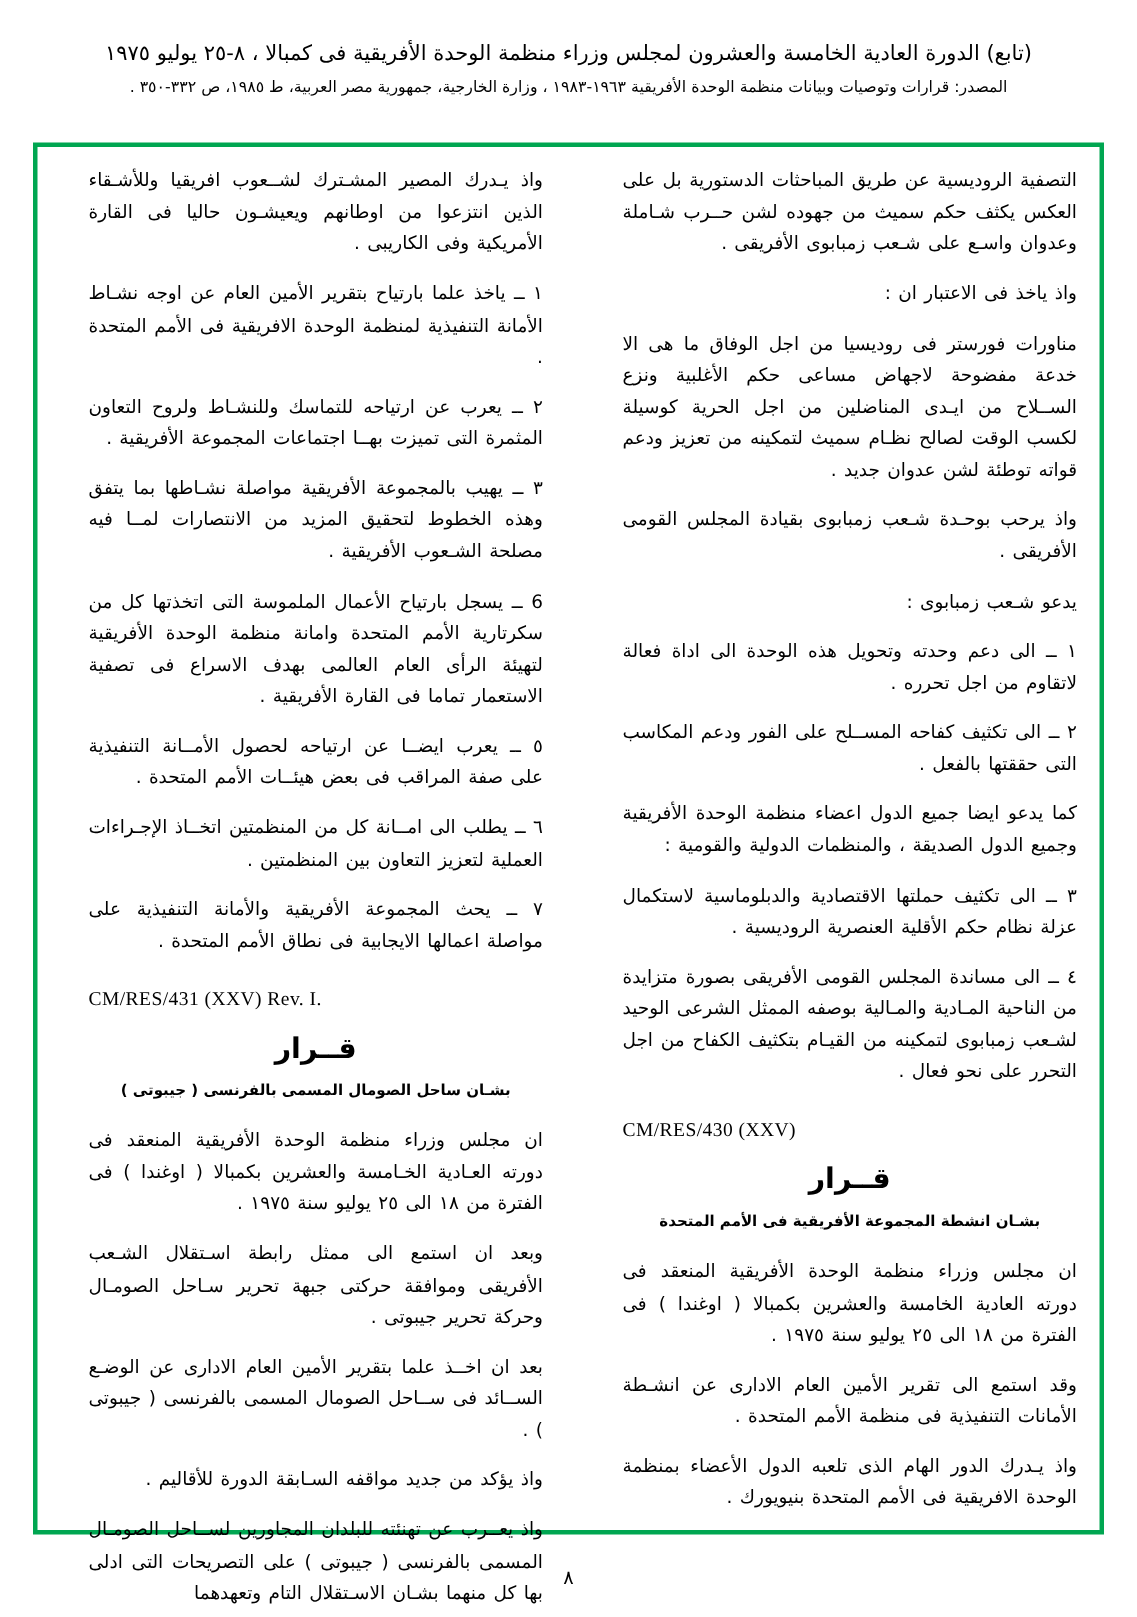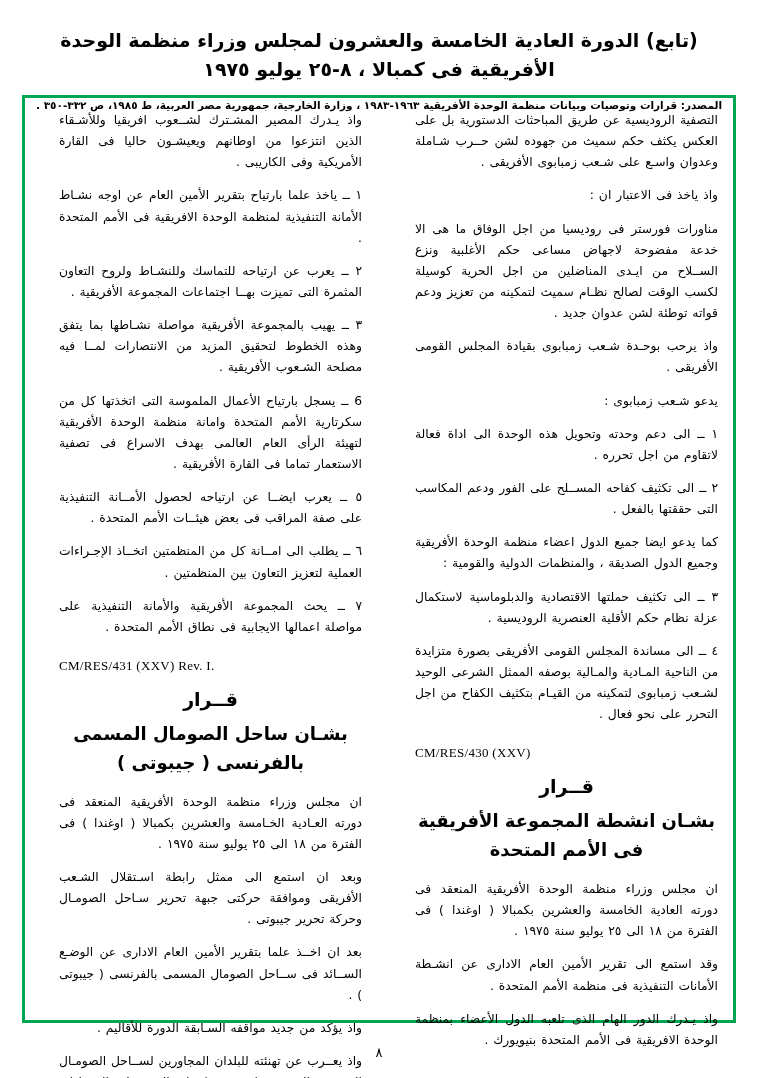--- a/index.html
+++ b/index.html
@@ -20,29 +20,29 @@
     height: 1078px;
     box-sizing: border-box;
     padding: 18px 22px 10px 22px;
     position: relative;
   }
   .header {
     text-align: center;
     margin-top: 8px;
   }
   .header-title {
-    font-size: 19px;
-    font-weight: bold;
+    font-size: 14px;
+    font-weight: normal;
     line-height: 1.5;
     letter-spacing: 0px;
   }
   .header-source {
     font-size: 10.5px;
-    font-weight: bold;
-    margin-top: 15px;
+    font-weight: normal;
+    margin-top: 4px;
     line-height: 1.5;
   }
   .frame {
     position: absolute;
     top: 95px;
     right: 22px;
     left: 22px;
     bottom: 55px;
     border: 3px solid #00a651;
     box-sizing: border-box;
@@ -81,21 +81,21 @@
   }
   .decision-word {
     text-align: center;
     font-size: 19px;
     font-weight: bold;
     letter-spacing: 4px;
     margin: 4px 0 10px 0;
   }
   .decision-sub {
     text-align: center;
-    font-size: 18px;
+    font-size: 10px;
     font-weight: bold;
     margin: 0 0 14px 0;
     line-height: 1.6;
   }
   .page-number {
     position: absolute;
     bottom: 18px;
     left: 0;
     right: 0;
     text-align: center;

